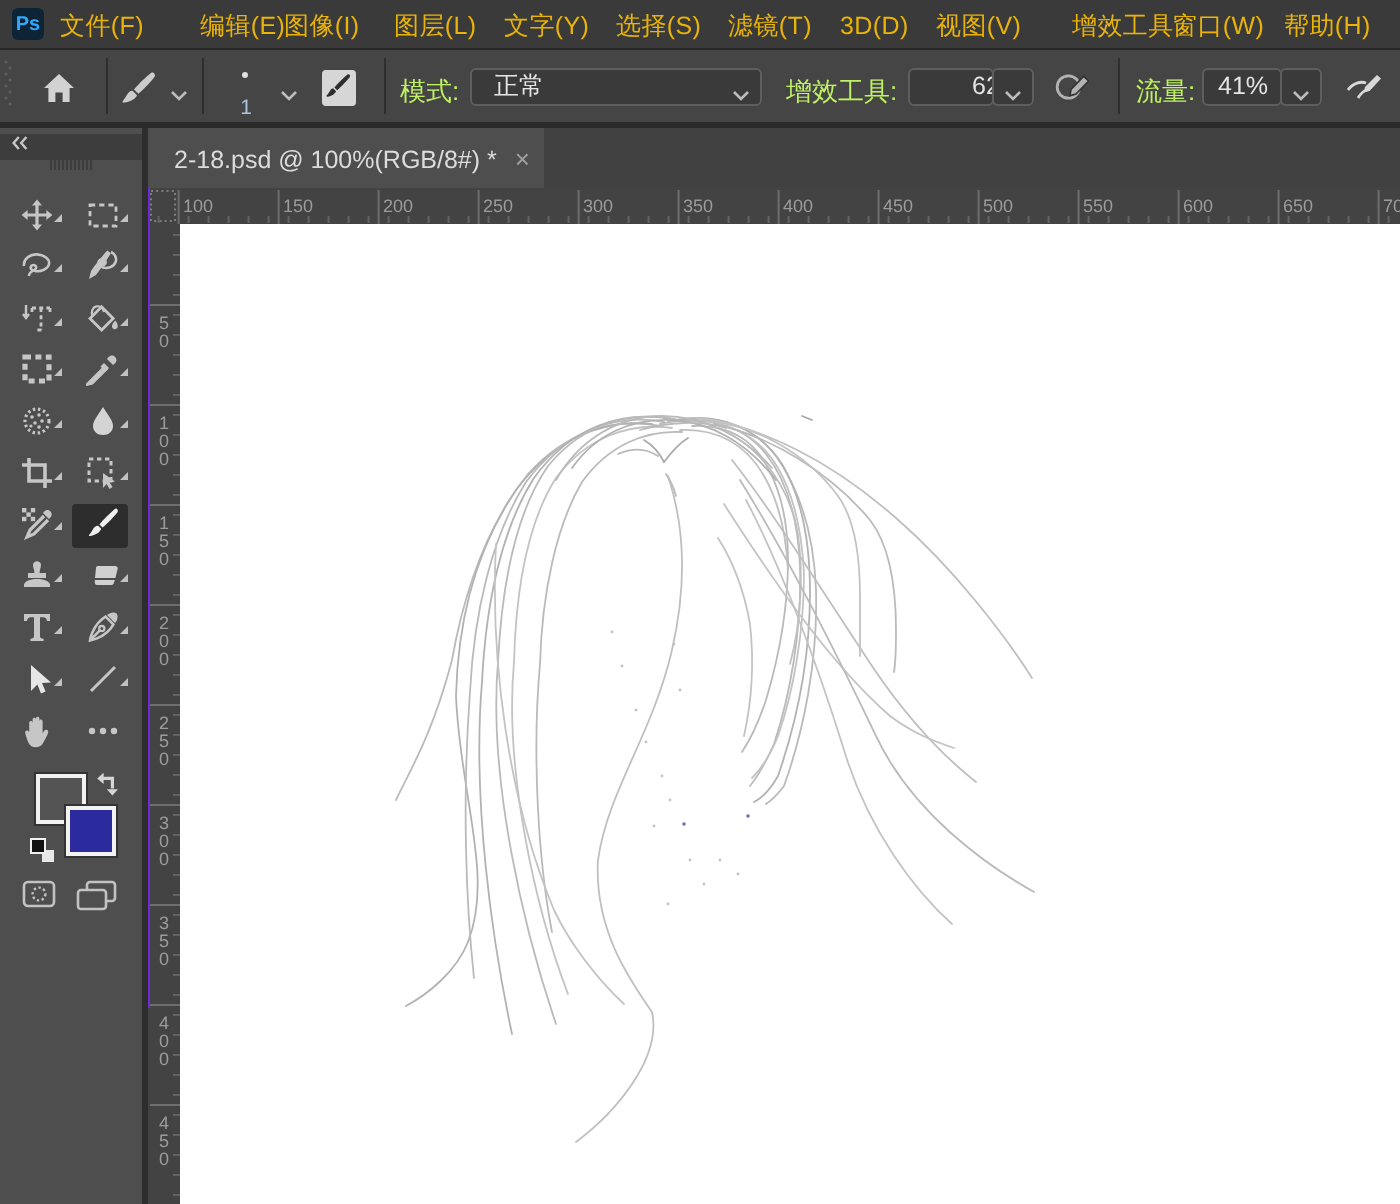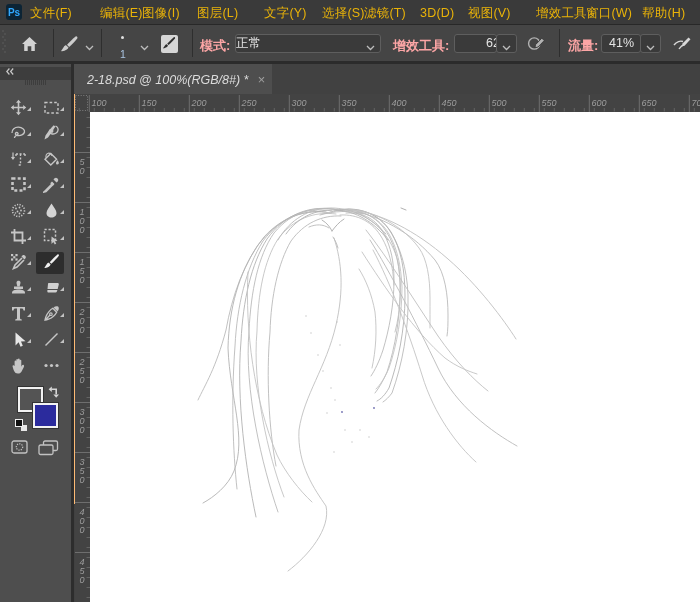--- a/index.html
+++ b/index.html
@@ -8,47 +8,47 @@
   .abs{position:absolute;}
   
   #menubar{position:absolute;left:0;top:0;width:700px;height:25px;background:#3a3a3a;}
   #menubar .mi{position:absolute;top:0;height:24px;line-height:26px;color:#eab308;font-size:12.5px;white-space:nowrap;letter-spacing:0.2px;}
   #pslogo{position:absolute;left:6px;top:4px;width:16px;height:16px;background:#0c2435;border-radius:3px;
           color:#31a8ff;font-size:10px;font-weight:bold;text-align:center;line-height:17px;}
   
   #optbar{position:absolute;left:0;top:25px;width:700px;height:36px;background:#454545;}
   #optbar:before{content:"";position:absolute;left:0;top:-1px;width:700px;height:1px;background:#282828;}
   .odiv{position:absolute;top:4px;height:28px;width:1px;background:#2e2e2e;}
-  .olabel{position:absolute;color:#fca5a5;font-size:13px;top:12px;font-weight:bold;}
+  .olabel{position:absolute;color:#bef264;font-size:13px;top:12px;}
   .obox{position:absolute;top:9px;height:18px;background:#3a3a3a;border:1px solid #5e5e5e;border-radius:3px;box-sizing:border-box;color:#e4e4e4;font-size:12.5px;line-height:16px;}
   .chev{position:absolute;width:9px;height:6px;}
   
-  #work{position:absolute;left:0;top:61px;width:700px;height:443px;background:#fdba74;font-style:italic;}#workseam{position:absolute;left:0;top:0;width:700px;height:3px;background:#2b2b2b;}
+  #work{position:absolute;left:0;top:61px;width:700px;height:443px;background:#6d28d9;}#workseam{position:absolute;left:0;top:0;width:700px;height:3px;background:#2b2b2b;}
   #toolbar{position:absolute;left:0;top:3px;width:71px;height:538px;background:#4e4e4e;}
   #tbhead{position:absolute;left:0;top:3px;width:72px;height:13px;background:#3d3d3d;}
   #tbsel{position:absolute;left:36px;top:188px;width:28px;height:22px;background:#2d2d2d;border-radius:2px;}
   .ticon{position:absolute;width:17px;height:17px;}
   .tcor{position:absolute;width:0;height:0;border-left:4px solid transparent;border-bottom:4px solid #c2c2c2;}
   #tabbar{position:absolute;left:74px;top:3px;width:626px;height:30px;background:#414141;}
   #tab{position:absolute;left:0px;top:0px;width:198px;height:30px;background:#4e4e4e;color:#dcdcdc;font-size:12.5px;line-height:31px;}
   #hruler{position:absolute;left:75px;top:33px;width:625px;height:18px;background:#434343;text-align:center;}#vdivider{position:absolute;left:71px;top:3px;width:3px;height:538px;background:#2d2d2d;}
   #vruler{position:absolute;left:75px;top:51px;width:15px;height:490px;background:#434343;}
   #corner{position:absolute;left:75px;top:33px;width:15px;height:18px;background:#434343;}
   #canvas{position:absolute;left:90px;top:51px;width:610px;height:490px;background:#ffffff;}
 </style>
 </head>
 <body>
 <div id="menubar">
   <div id="pslogo">Ps</div>
   <span class="mi" style="left:30px">文件(F)</span>
   <span class="mi" style="left:100px">编辑(E)</span>
   <span class="mi" style="left:142px">图像(I)</span>
   <span class="mi" style="left:197px">图层(L)</span>
-  <span class="mi" style="left:264px">文字(Y)</span>
-  <span class="mi" style="left:322px">选择(S)</span>
+  <span class="mi" style="left:252px">文字(Y)</span>
+  <span class="mi" style="left:308px">选择(S)</span>
   <span class="mi" style="left:364px">滤镜(T)</span>
   <span class="mi" style="left:420px">3D(D)</span>
   <span class="mi" style="left:468px">视图(V)</span>
   <span class="mi" style="left:536px">增效工具</span>
   <span class="mi" style="left:586px">窗口(W)</span>
   <span class="mi" style="left:642px">帮助(H)</span>
 </div>
 
 <div id="optbar">
 
@@ -85,21 +85,21 @@
       <path d="M1 1 L4.5 4.5 L8 1" stroke="#bdbdbd" stroke-width="1.3" fill="none"></path>
     </svg>
 
   <svg class="abs" style="left:160px;top:9px" width="19" height="20" viewBox="0 0 19 20">
     <rect x="1" y="1" width="17" height="18" rx="2" fill="#d6d6d6"></rect>
     <path d="M13.8 3.2 C11.8 4.8 8.8 7.8 7.2 9.7 L8.6 11.1 C10.6 9.3 13.6 6.3 14.9 4.5 C15.4 3.7 14.5 2.8 13.8 3.2 Z" fill="#2e2e2e"></path>
     <path d="M6.7 10.3 L8 11.6 C7.6 12.8 6 14 3.7 14.4 C3.2 14.4 3 14.2 3.3 13.8 C4.4 12.5 4.6 11.9 5.1 11.2 C5.6 10.5 6.1 10.2 6.7 10.3 Z" fill="#2e2e2e"></path>
   </svg>
   <div class="odiv" style="left:192px"></div>
   <div class="olabel" style="left:200px">模式:</div>
-  <div class="obox" style="left:235px;top:9px;width:146px;height:19px;"><span style="">正常</span></div>
+  <div class="obox" style="left:235px;top:9px;width:146px;height:19px;"><span style="margin-left:11px">正常</span></div>
   <svg class="chev" style="left:366px;top:20px" viewBox="0 0 9 6">
       <path d="M1 1 L4.5 4.5 L8 1" stroke="#bdbdbd" stroke-width="1.3" fill="none"></path>
     </svg>
   <div class="olabel" style="left:393px">增效工具:</div>
   <div class="obox" style="left:454px;top:9px;width:43px;height:19px;padding-left:24px;"><span style="margin-left:7px">62%</span></div>
   <div class="obox" style="left:496px;top:9px;width:21px;height:19px;"></div>
   <svg class="chev" style="left:502px;top:20px" viewBox="0 0 9 6">
       <path d="M1 1 L4.5 4.5 L8 1" stroke="#bdbdbd" stroke-width="1.3" fill="none"></path>
     </svg>
 

